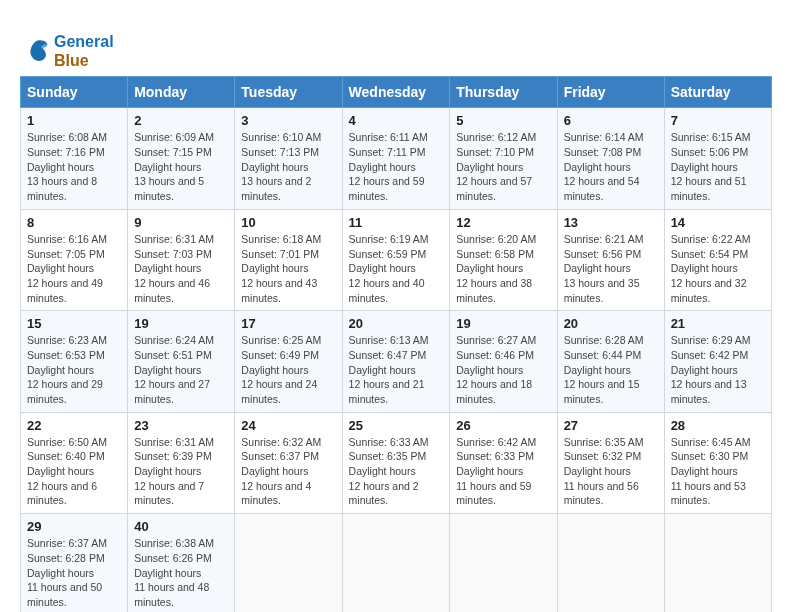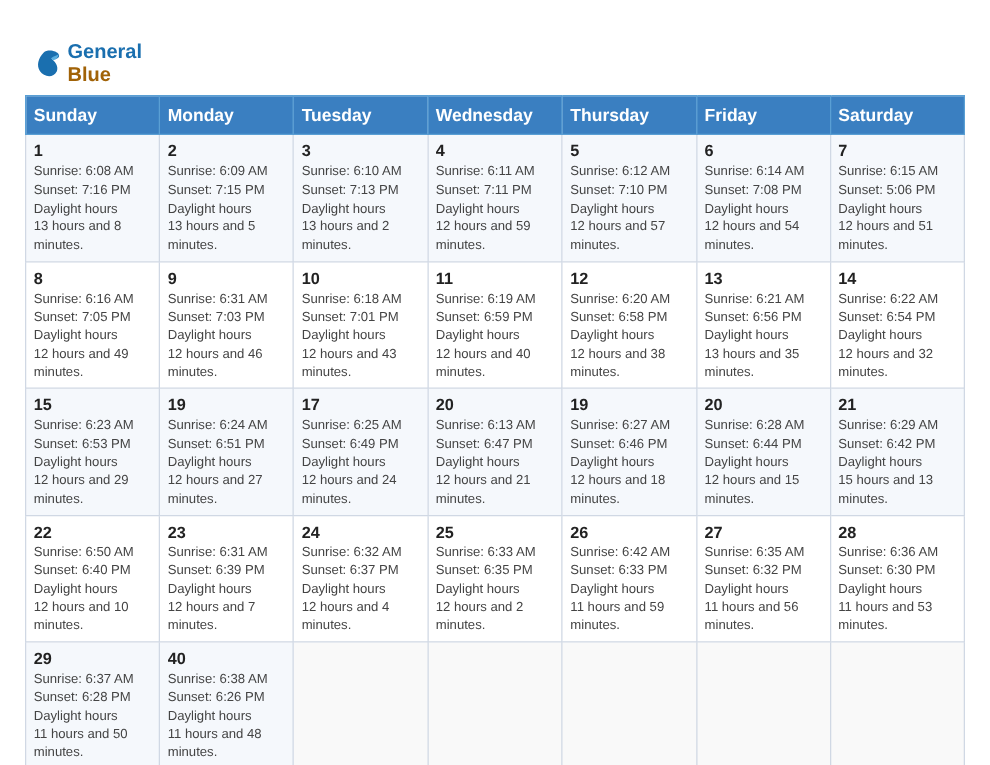--- a/index.html
+++ b/index.html
@@ -301,32 +301,32 @@
           <span>Daylight hours</span><br>
           <span>12 hours and 15 minutes.</span>
         </div>
       </td>
         <td>
         <span class="day-number">21</span>
         <div class="day-info">
           <span>Sunrise: 6:29 AM</span><br>
           <span>Sunset: 6:42 PM</span><br>
           <span>Daylight hours</span><br>
-          <span>15 hours and 13 minutes.</span>
+          <span>12 hours and 13 minutes.</span>
         </div>
       </td>
       </tr>
       <tr>
         <td>
         <span class="day-number">22</span>
         <div class="day-info">
           <span>Sunrise: 6:50 AM</span><br>
           <span>Sunset: 6:40 PM</span><br>
           <span>Daylight hours</span><br>
-          <span>12 hours and 10 minutes.</span>
+          <span>12 hours and 6 minutes.</span>
         </div>
       </td>
         <td>
         <span class="day-number">23</span>
         <div class="day-info">
           <span>Sunrise: 6:31 AM</span><br>
           <span>Sunset: 6:39 PM</span><br>
           <span>Daylight hours</span><br>
           <span>12 hours and 7 minutes.</span>
         </div>
@@ -363,21 +363,21 @@
         <div class="day-info">
           <span>Sunrise: 6:35 AM</span><br>
           <span>Sunset: 6:32 PM</span><br>
           <span>Daylight hours</span><br>
           <span>11 hours and 56 minutes.</span>
         </div>
       </td>
         <td>
         <span class="day-number">28</span>
         <div class="day-info">
-          <span>Sunrise: 6:36 AM</span><br>
+          <span>Sunrise: 6:45 AM</span><br>
           <span>Sunset: 6:30 PM</span><br>
           <span>Daylight hours</span><br>
           <span>11 hours and 53 minutes.</span>
         </div>
       </td>
       </tr>
       <tr>
         <td>
         <span class="day-number">29</span>
         <div class="day-info">

